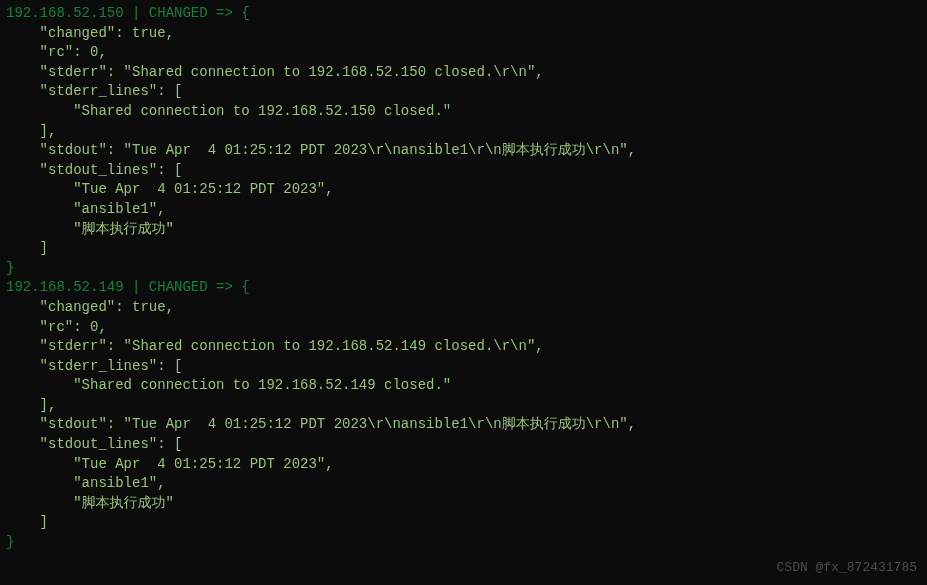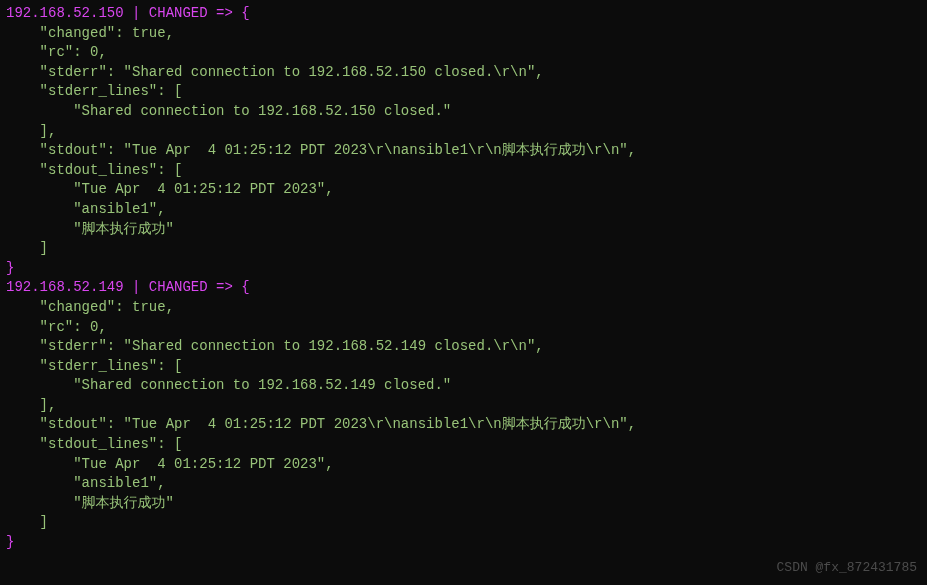--- a/index.html
+++ b/index.html
@@ -22,21 +22,21 @@
     .prompt-line {
       white-space: nowrap;
     }
     .prompt-red {
       color: #e06c75;
     }
     .prompt-white {
       color: #ffffff;
     }
     .host-header {
-      color: #d946ef;
+      color: #15803d;
     }
     .json-content {
       color: #98c379;
     }
     .watermark {
       position: absolute;
       bottom: 8px;
       right: 10px;
       color: #666666;
       font-size: 13px;

